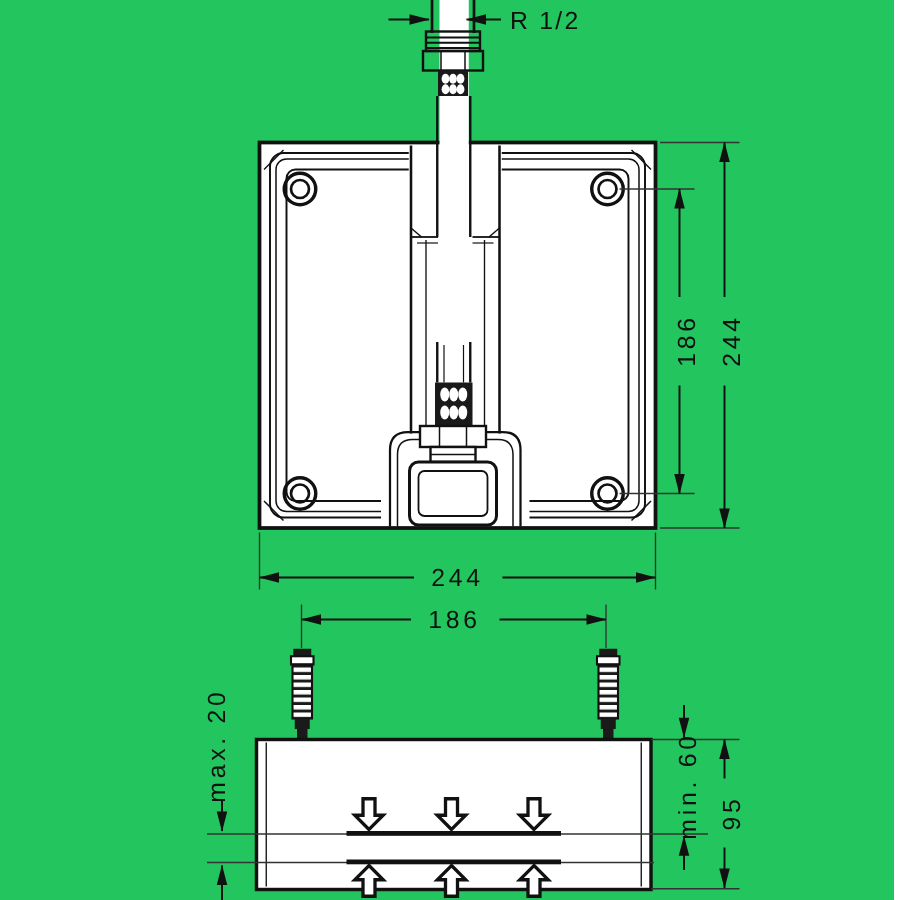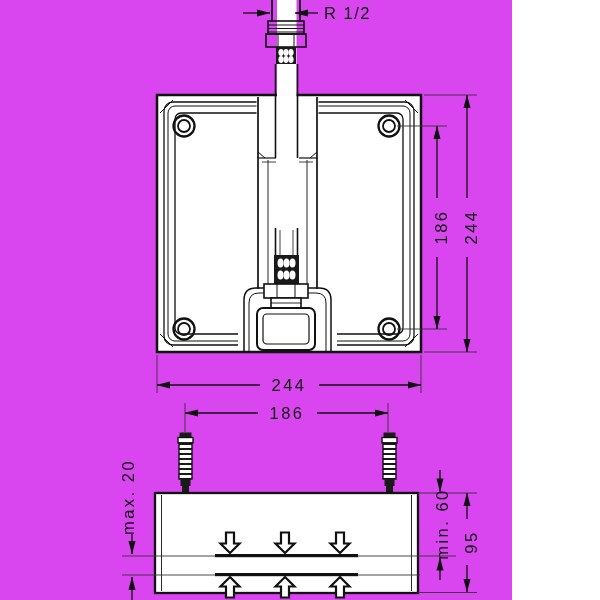--- a/index.html
+++ b/index.html
@@ -1,16 +1,16 @@
 <!DOCTYPE html>
 <html><head>
 <meta charset="utf-8">
 <style>
   html,body{margin:0;padding:0;background:#fff;}
-  .stage{position:relative;width:512px;height:600px;background:#d946ef;overflow:hidden;}
+  .stage{position:relative;width:580px;height:600px;background:#22c55e;overflow:hidden;padding-left:16px;}
   svg{display:block;}
   text{font-family:"Liberation Sans","DejaVu Sans",sans-serif;fill:#111;}
   .dim{font-size:16.5px;letter-spacing:2.5px;}
   .thr{font-size:16.5px;letter-spacing:1.5px;}
   .ln{stroke:#111;fill:none;}
   .thin{stroke:#333;stroke-width:0.9;fill:none;}
   .w{fill:#fff;stroke:none;}
 </style>
 </head>
 <body>

